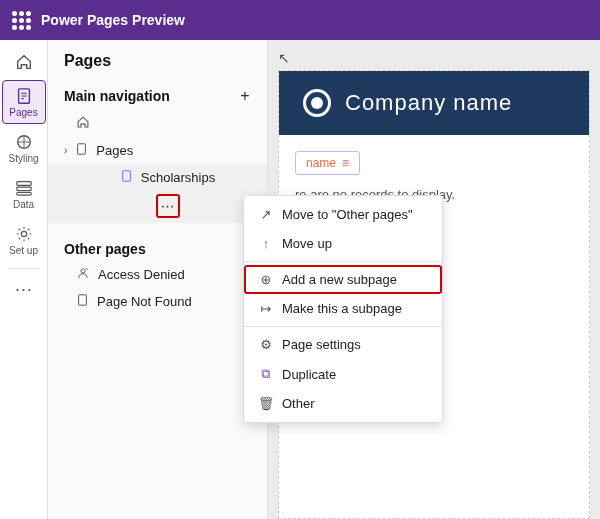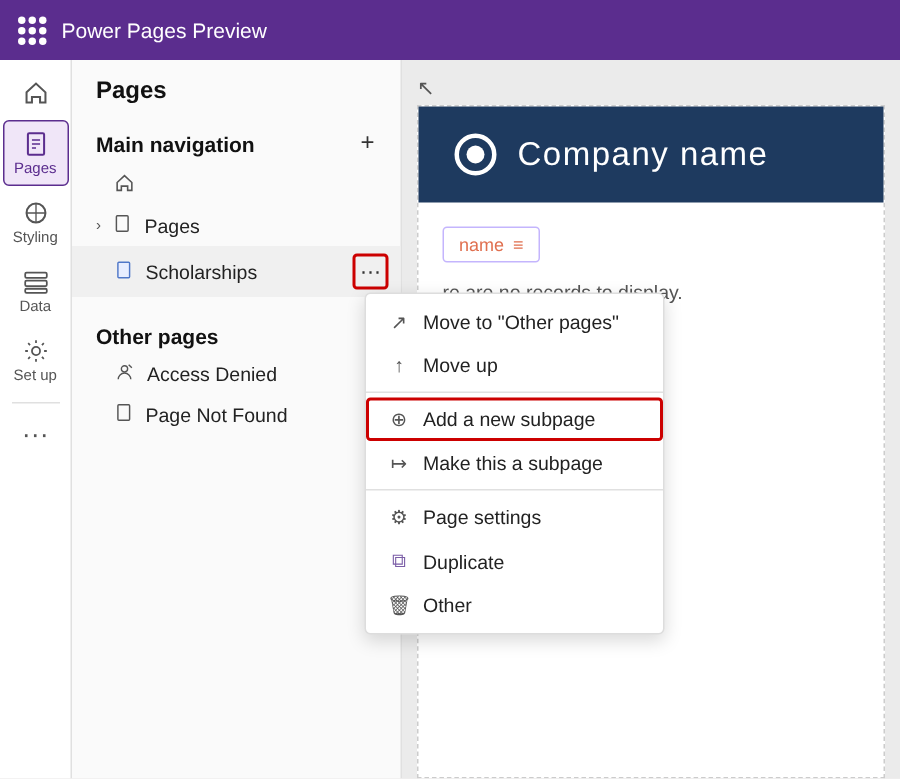--- a/index.html
+++ b/index.html
@@ -21,21 +21,21 @@
     }
     .topbar-dots span {
       width: 5px; height: 5px;
       background: white;
       border-radius: 50%;
       display: block;
     }
     .topbar-title {
       color: white;
       font-size: 14px;
-      font-weight: 400;
+      font-weight: 700;
     }
 
     
     .main-layout {
       display: flex;
       height: calc(519px - 40px);
     }
 
     
     .icon-sidebar {
@@ -130,20 +130,21 @@
     }
     .nav-item-icon { font-size: 13px; color: #555; }
     .nav-item-label { font-size: 13px; color: #222; flex: 1; }
 
     .nav-item-scholarships {
       background: #f0f0f0;
       padding-left: 28px;
       display: flex;
       align-items: center;
       gap: 8px;
+      flex-direction: column;
     }
 
     .more-btn {
       display: flex;
       align-items: center;
       justify-content: center;
       width: 24px; height: 24px;
       border: 2px solid #c00;
       border-radius: 3px;
       cursor: pointer;

